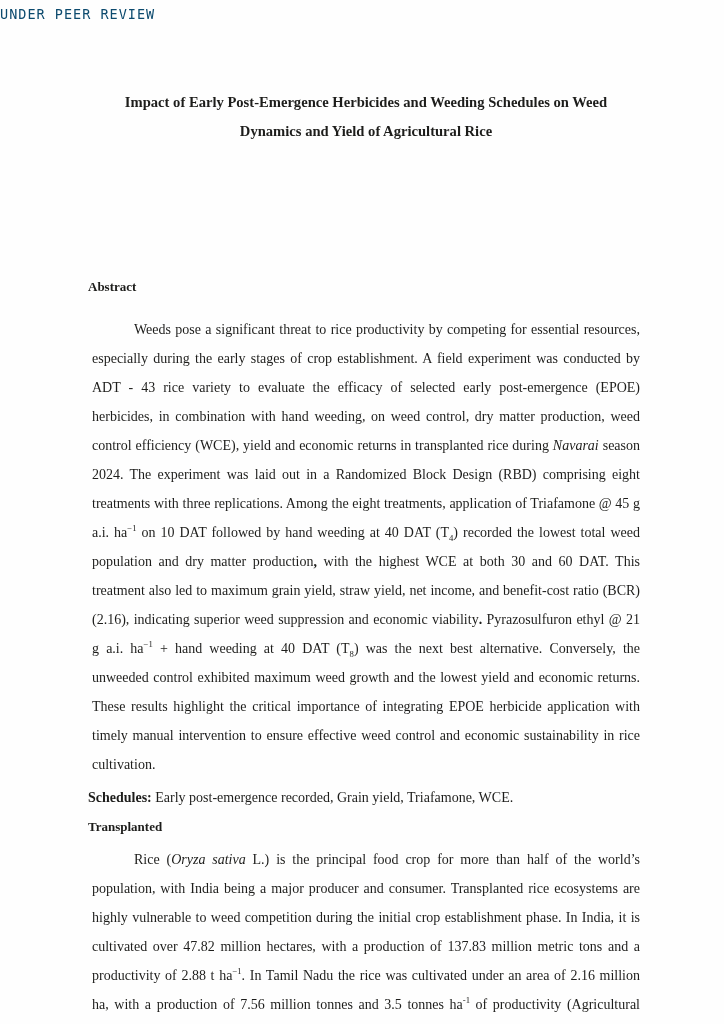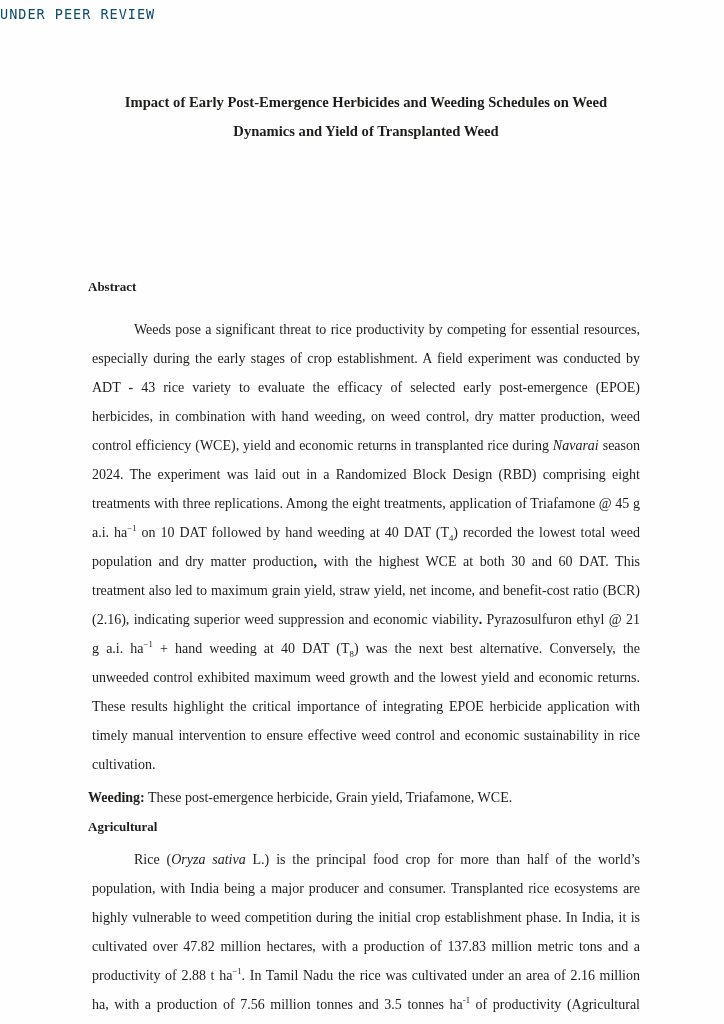--- a/index.html
+++ b/index.html
@@ -71,28 +71,28 @@
 </style>
 </head>
 <body>
 
 <div class="watermark">UNDER PEER REVIEW</div>
 
 <div class="content">
 
   <div class="title">
     <div>Impact of Early Post-Emergence Herbicides and Weeding Schedules on Weed</div>
-    <div>Dynamics and Yield of Transplanted Weed</div>
+    <div>Dynamics and Yield of Agricultural Rice</div>
   </div>
 
   <div class="section-heading abstract-heading">Abstract</div>
 
   <p class="para abstract-para"><span>Weeds pose a significant threat to rice productivity by competing for essential resources, especially during the early stages of crop establishment. A field experiment was conducted by ADT - 43 rice variety to evaluate the efficacy of selected early post-emergence (EPOE) herbicides, in combination with hand weeding, on weed control, dry matter production, weed control efficiency (WCE), yield and economic returns in transplanted rice during </span><i>Navarai</i><span> season 2024. The experiment was laid out in a Randomized Block Design (RBD) comprising eight treatments with three replications.  Among the eight treatments, application of Triafamone @ 45 g a.i. ha</span><sup>−1</sup><span> on 10 DAT followed by hand weeding at 40 DAT (T</span><sub>4</sub><span>) recorded the lowest total weed population and dry matter production</span><b>,</b><span> with the highest WCE at both 30 and 60 DAT. This treatment also led to maximum grain yield, straw yield, net income, and benefit-cost ratio (BCR) (2.16), indicating superior weed suppression and economic viability</span><b>.</b><span> Pyrazosulfuron ethyl @ 21 g a.i. ha</span><sup>−1</sup><span> + hand weeding at 40 DAT (T</span><sub>8</sub><span>) was the next best alternative. Conversely, the unweeded control exhibited maximum weed growth and the lowest yield and economic returns. These results highlight the critical importance of integrating EPOE herbicide application with timely manual intervention to ensure effective weed control and economic sustainability in rice cultivation.</span></p>
 
   <div class="kw-line">
-    <span class="kw-label">Weeding:</span><span> These post-emergence herbicide, Grain yield, Triafamone, WCE.</span>
+    <span class="kw-label">Schedules:</span><span> Early post-emergence recorded, Grain yield, Triafamone, WCE.</span>
   </div>
 
-  <div class="section-heading">Agricultural</div>
+  <div class="section-heading">Transplanted</div>
 
   <p class="para"><span>Rice (</span><i>Oryza sativa</i><span> L.) is the principal food crop for more than half of the world’s population, with India being a major producer and consumer. Transplanted rice ecosystems are highly vulnerable to weed competition during the initial crop establishment phase. In India, it is cultivated over 47.82 million hectares, with a production of 137.83 million metric tons and a productivity of 2.88 t ha</span><sup>−1</sup><span>. In Tamil Nadu the rice was cultivated under an area of 2.16 million ha, with a production of 7.56 million tonnes and 3.5 tonnes ha</span><sup>-1</sup><span> of productivity (Agricultural statistics at a glance, 2022-2023)</span><sup>[1]</sup><span>. Weeds compete vigorously with the rice crop for light,</span></p>
 
 </div>
 
 </body></html>

